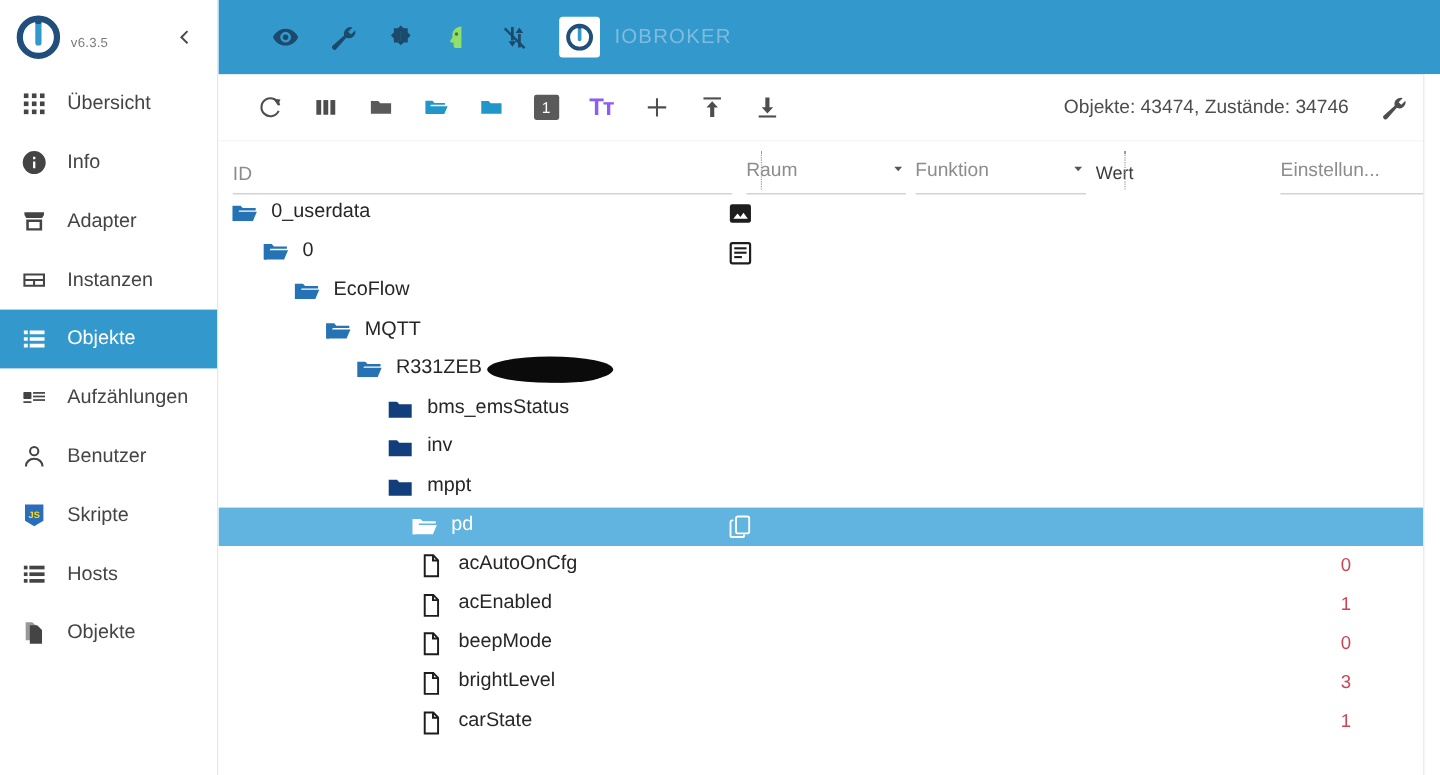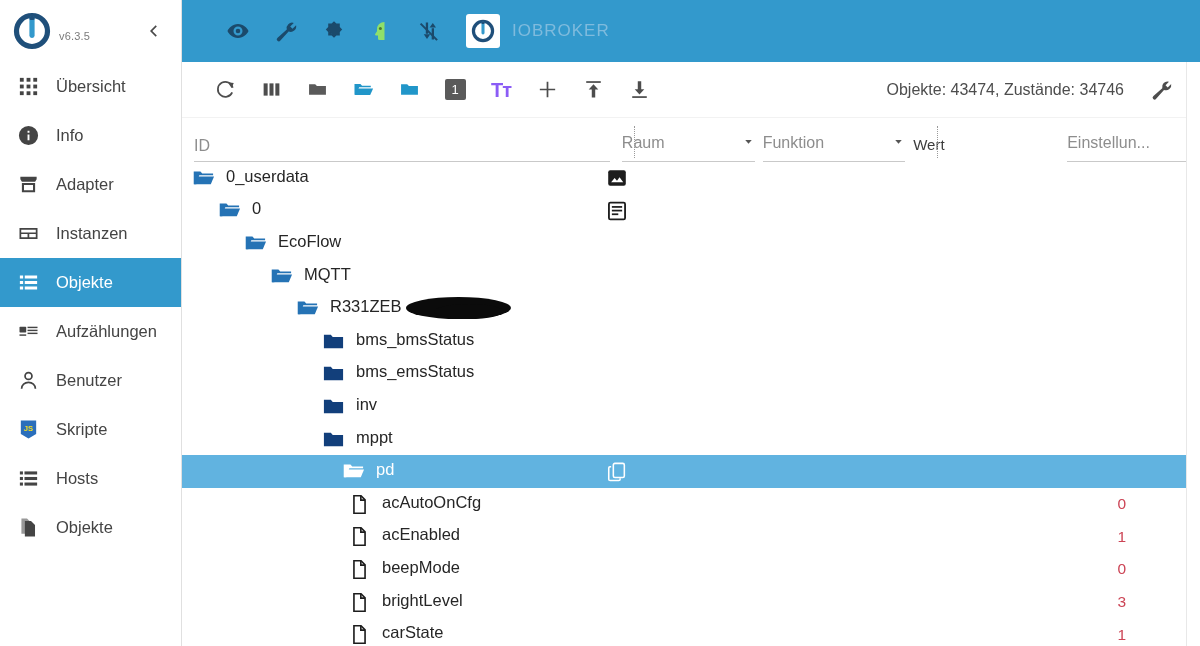--- a/index.html
+++ b/index.html
@@ -522,31 +522,20 @@
           <span class="redact" style="left: 224px; top: 5px; width: 105px; height: 22px;"></span>
           <span class="redact" style="left: 252px; top: 12px; width: 70px; height: 15px;"></span>
         </div>
         <div class="row">
           <span class="row-name" style="padding-left:140px;">
             <span class="tree-ico">
               <svg viewBox="0 0 24 24" width="23" height="23">
                 <path fill="#123f7b" d="M2 5h7.2l2 2.2H22V19H2z"></path>
               </svg>
             </span>
-            <span>bms_bmsStatus</span>
-          </span>
-          <span class="val"></span>
-        </div>
-        <div class="row">
-          <span class="row-name" style="padding-left:140px;">
-            <span class="tree-ico">
-              <svg viewBox="0 0 24 24" width="23" height="23">
-                <path fill="#123f7b" d="M2 5h7.2l2 2.2H22V19H2z"></path>
-              </svg>
-            </span>
             <span>bms_emsStatus</span>
           </span>
           <span class="val"></span>
         </div>
         <div class="row">
           <span class="row-name" style="padding-left:140px;">
             <span class="tree-ico">
               <svg viewBox="0 0 24 24" width="23" height="23">
                 <path fill="#123f7b" d="M2 5h7.2l2 2.2H22V19H2z"></path>
               </svg>

